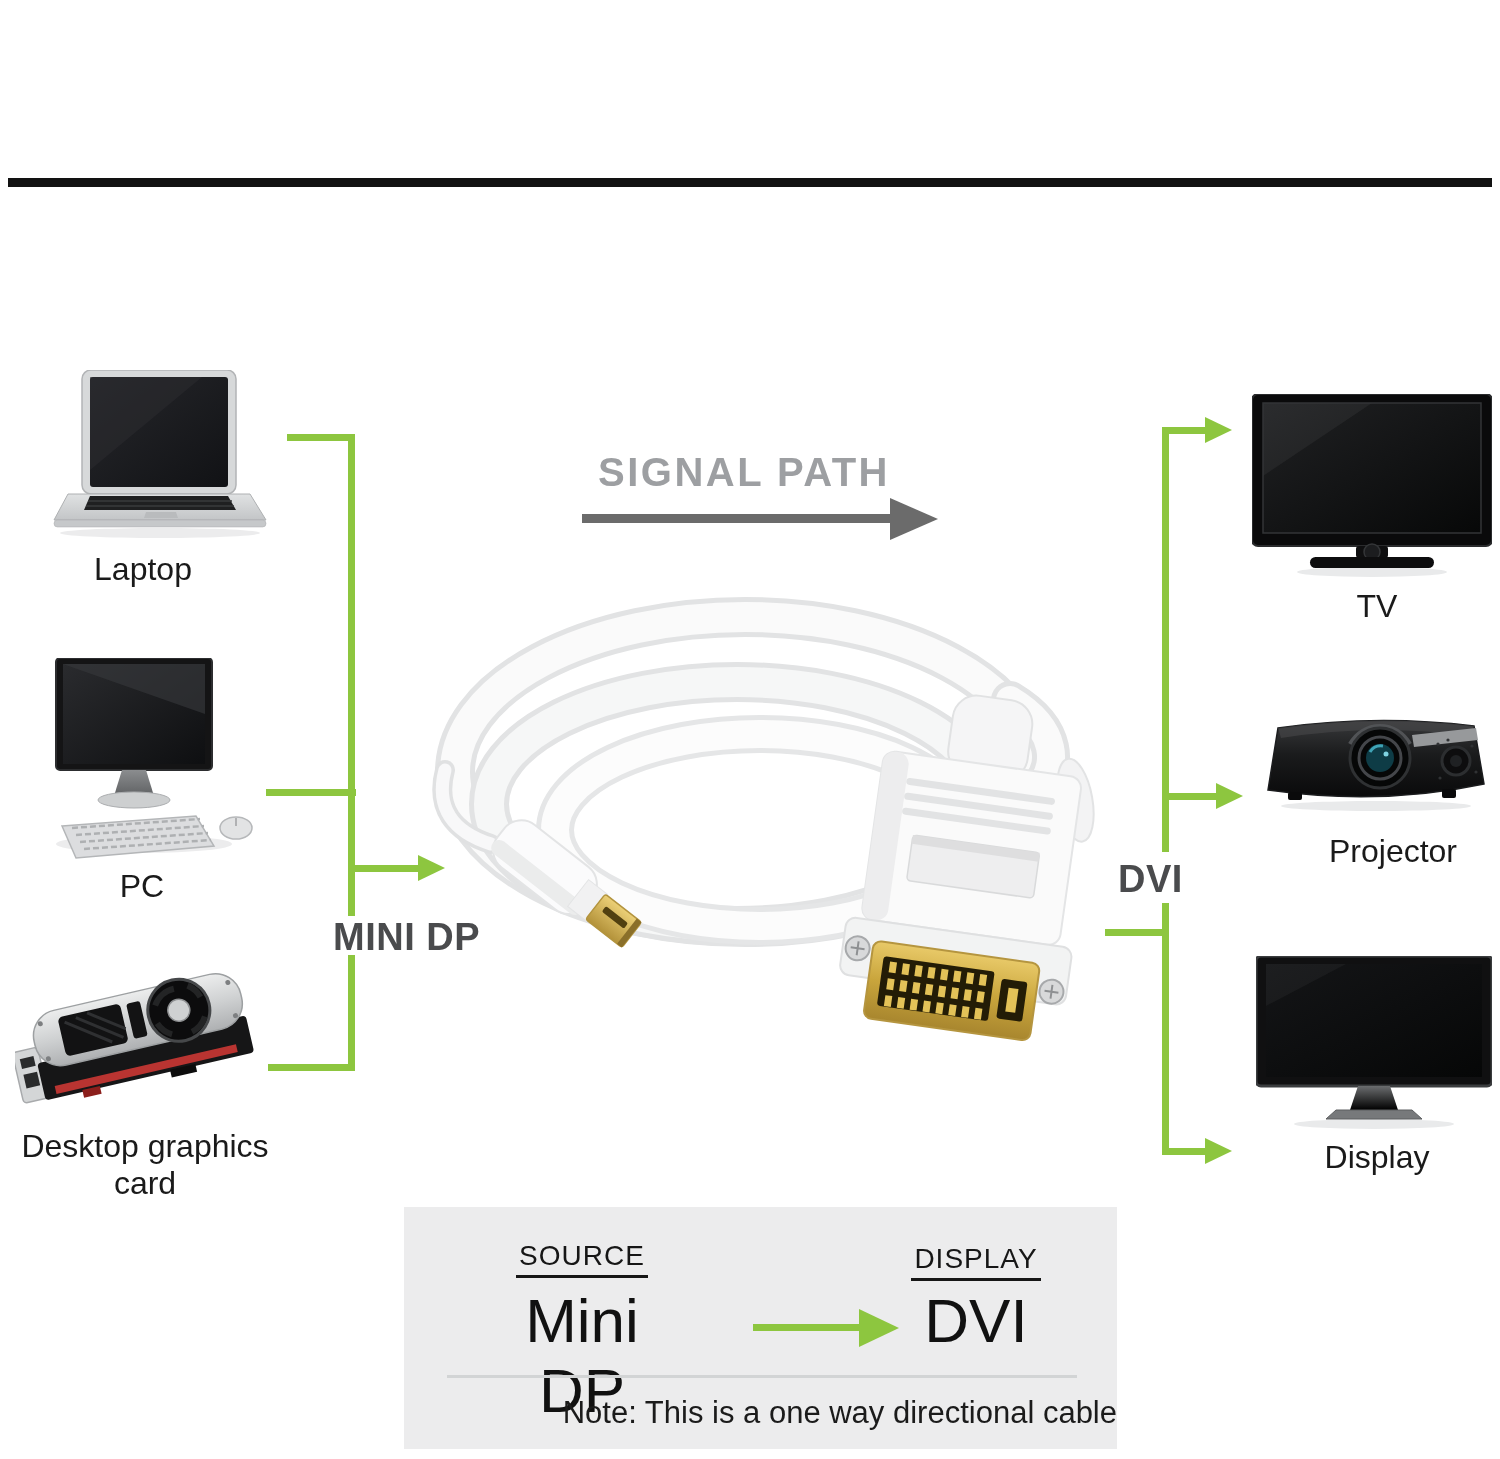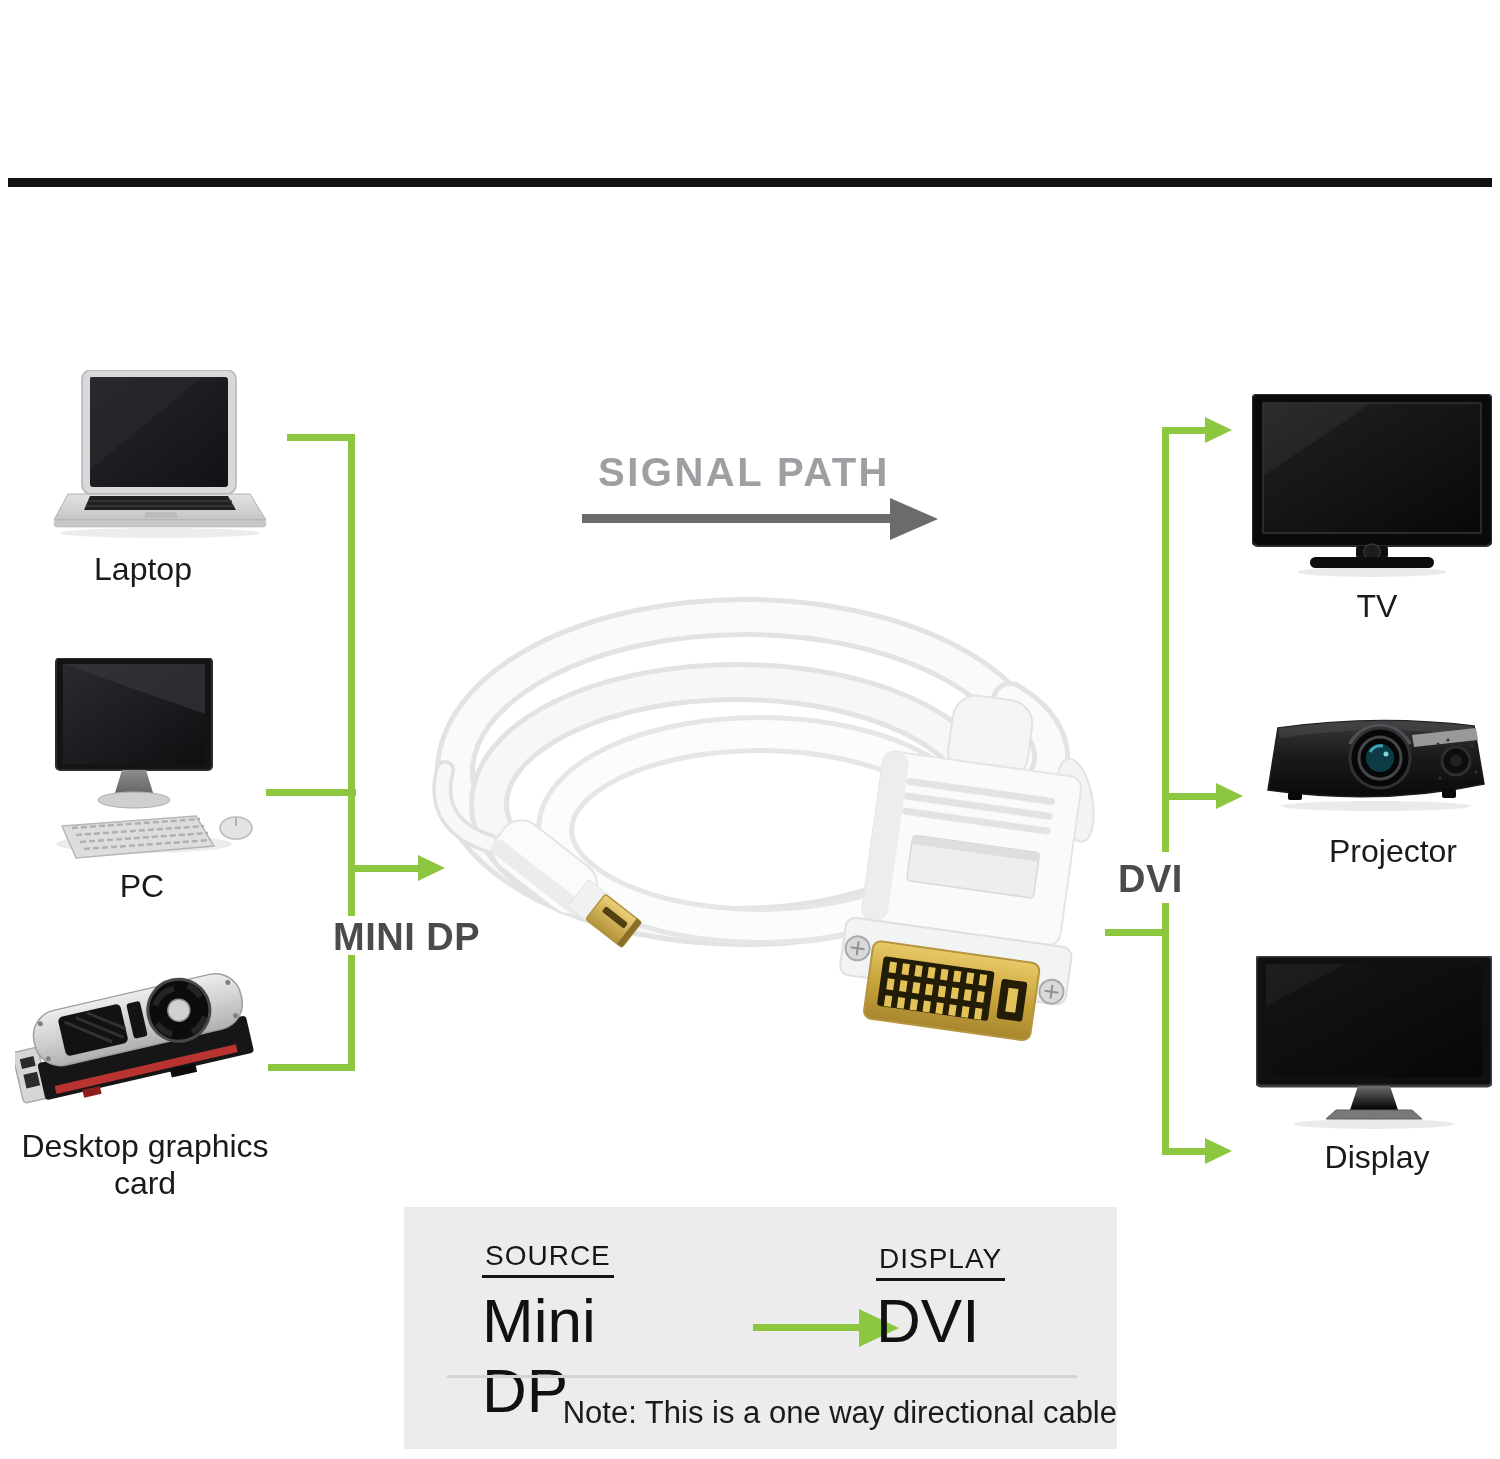--- a/index.html
+++ b/index.html
@@ -10,21 +10,21 @@
   .subtitle{left:30px;top:213px;font-size:33px;font-style:italic;color:#1c1c1c;letter-spacing:.2px;}
   .rule{left:8px;top:178px;width:1484px;height:9px;background:#121212;}
   .devlabel{font-size:32px;color:#1a1a1a;text-align:center;width:200px;}
   .portlabel{font-size:38px;font-weight:bold;color:#4a4b4d;letter-spacing:.5px;}
   .sigpath{left:598px;top:450px;font-size:40px;font-weight:bold;letter-spacing:2.5px;color:#9d9fa2;}
   .gl{position:absolute;background:#8dc63f;}
   .ghead{position:absolute;width:0;height:0;border-top:13px solid transparent;border-bottom:13px solid transparent;border-left:27px solid #8dc63f;}
   .grayshaft{left:582px;top:514px;width:310px;height:9px;background:#6b6b6b;}
   .grayhead{left:890px;top:498px;width:0;height:0;border-top:21px solid transparent;border-bottom:21px solid transparent;border-left:48px solid #6b6b6b;}
   .sumbox{left:404px;top:1207px;width:713px;height:242px;background:#ececed;}
-  .sumcol{position:absolute;width:200px;}
+  .sumcol{position:absolute;width:200px;text-align:center;}
   .sumhead{display:inline-block;font-size:28px;letter-spacing:1px;color:#161616;border-bottom:3px solid #161616;padding:0 3px 3px 3px;}
   .sumval{font-size:62px;line-height:70px;color:#111111;}
   .sumdivider{position:absolute;left:43px;top:168px;width:630px;height:3px;background:#d2d4d5;}
   .sumnote{position:absolute;left:0;top:188px;width:713px;text-align:right;font-size:31px;color:#1b1b1b;}
 </style>
 </head>
 <body>
 
 <div id="stage">
 

